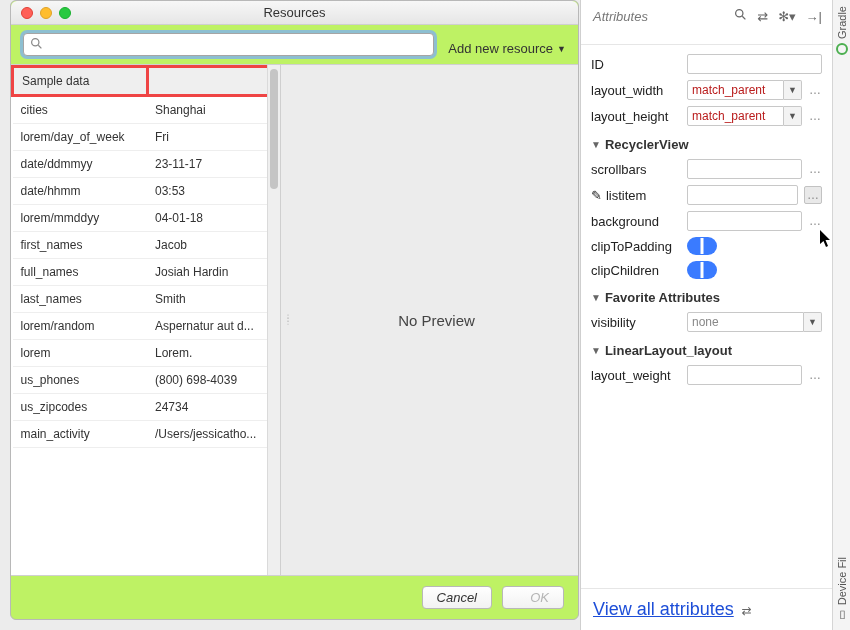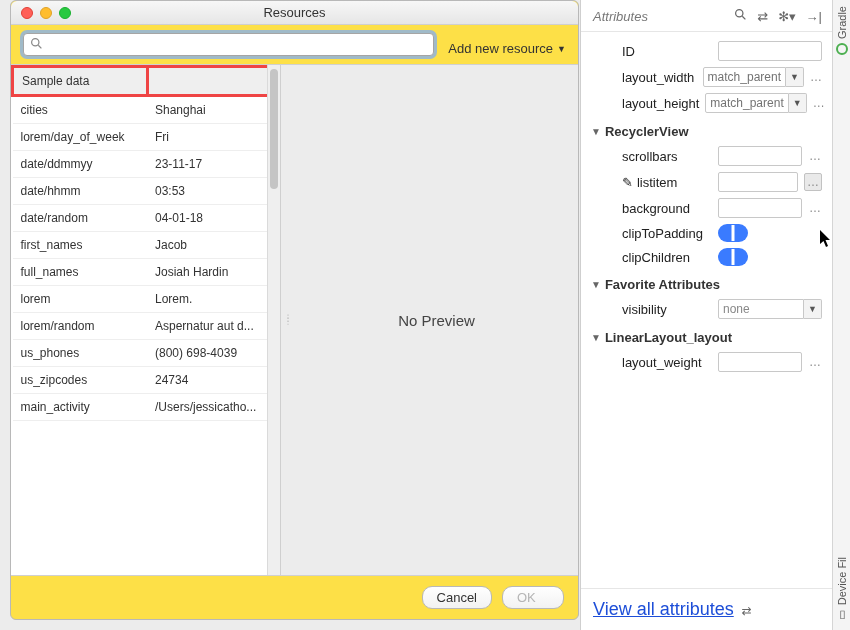--- a/index.html
+++ b/index.html
@@ -14,21 +14,21 @@
     overflow: hidden;
     position: relative;
   }
   
   .dialog {
     position: absolute;
     left: 10px;
     top: 0;
     width: 569px;
     height: 620px;
-    background: #fde047;
+    background: #bef264;
     border: 1px solid #b8b8b8;
     border-radius: 6px;
     display: flex;
     flex-direction: column;
   }
   .titlebar {
     position: relative;
     height: 24px;
     display: flex;
     align-items: center;
@@ -115,74 +115,73 @@
     position:absolute; left:2px; right:2px;
     top:4px; height:120px;
     background:#c5c5c5; border-radius:5px;
   }
   .dialog-footer {
     display:flex; justify-content:flex-end; gap:10px;
     padding:10px 14px; border-top:1px solid #d0d0d0;
   }
   .btn {
     min-width:62px; padding:3px 14px;
-    border:1px solid #b8b8b8; border-radius:10px;
+    border:1px solid #b8b8b8; border-radius:4px;
     background:linear-gradient(#ffffff,#f2f2f2);
-    font-size:13px; text-align:left;
+    font-size:13px; text-align:right;font-style:italic;
   }
   .btn.disabled { color:#b5b5b5; }
 
   
   .attrs {
     position:absolute; left:580px; top:0; right:18px; bottom:0;
     background:#fff;
     border-left:1px solid #cfcfcf;
     display:flex; flex-direction:column;
     font-size:13px;
   }
   .attrs-header {
     display:flex; align-items:center; justify-content:space-between;
-    padding:8px 10px 7px 12px;
+    padding:8px 10px 20px 12px;
     border-bottom:1px solid #e6e6e6;
   }
   .attrs-title { color:#777; font-style: italic; }
   .attrs-icons { display:flex; gap:10px; align-items:center; color:#666; }
   .attrs-icons span { cursor:default; }
   .attrs-body { flex:1; overflow:auto; padding:6px 10px; }
   .section-hdr {
     display:flex; align-items:center; gap:4px;
     font-weight:bold; padding:8px 0 4px 0;
   }
   .disclose { font-size:10px; color:#666; }
   .row {
     display:flex; align-items:center;
     padding:3px 0;
     gap:6px;
-    margin-left:31px;
   }
   .row .lbl { width:90px; color:#222; }
   .row .lbl.with-icon { display:flex; align-items:center; gap:4px; }
   .field {
     flex:1; height:20px;
     border:1px solid #c8c8c8; border-radius:2px;
     background:#fff; padding:0 4px;
     display:flex; align-items:center;
     font-size:12px;
   }
   .combo { display:flex; }
   .combo .field { border-radius:2px 0 0 2px; }
   .combo .arrow {
     width:18px; height:20px;
     border:1px solid #c8c8c8; border-left:none;
     background:#f3f3f3;
     display:flex; align-items:center; justify-content:center;
     font-size:9px; color:#555;
     border-radius:0 2px 2px 0;
   }
-  .blue { color:#737373; }
+  .blue { color:#b91c1c; }
   .more { width:14px; color:#888; font-size:12px; text-align:center; cursor:default;}
   .more.solid {
     width:18px; height:18px;
     background:#e9e9e9; border:1px solid #c2c2c2; border-radius:2px;
     display:flex; align-items:center; justify-content:center;
   }
   .toggle {
     width:30px; height:18px; border-radius:9px;
     background:#3a7bff; position:relative;
   }
@@ -267,38 +266,42 @@
               </tr>
               <tr>
                 <td>date/ddmmyy</td>
                 <td>23-11-17</td>
               </tr>
               <tr>
                 <td>date/hhmm</td>
                 <td>03:53</td>
               </tr>
               <tr>
-                <td>date/random</td>
+                <td>lorem/mmddyy</td>
                 <td>04-01-18</td>
               </tr>
               <tr>
                 <td>first_names</td>
                 <td>Jacob</td>
               </tr>
               <tr>
                 <td>full_names</td>
                 <td>Josiah Hardin</td>
               </tr>
               <tr>
+                <td>last_names</td>
+                <td>Smith</td>
+              </tr>
+              <tr>
+                <td>lorem/random</td>
+                <td>Aspernatur aut d...</td>
+              </tr>
+              <tr>
                 <td>lorem</td>
                 <td>Lorem.</td>
-              </tr>
-              <tr>
-                <td>lorem/random</td>
-                <td>Aspernatur aut d...</td>
               </tr>
               <tr>
                 <td>us_phones</td>
                 <td>(800) 698-4039</td>
               </tr>
               <tr>
                 <td>us_zipcodes</td>
                 <td>24734</td>
               </tr>
               <tr>

